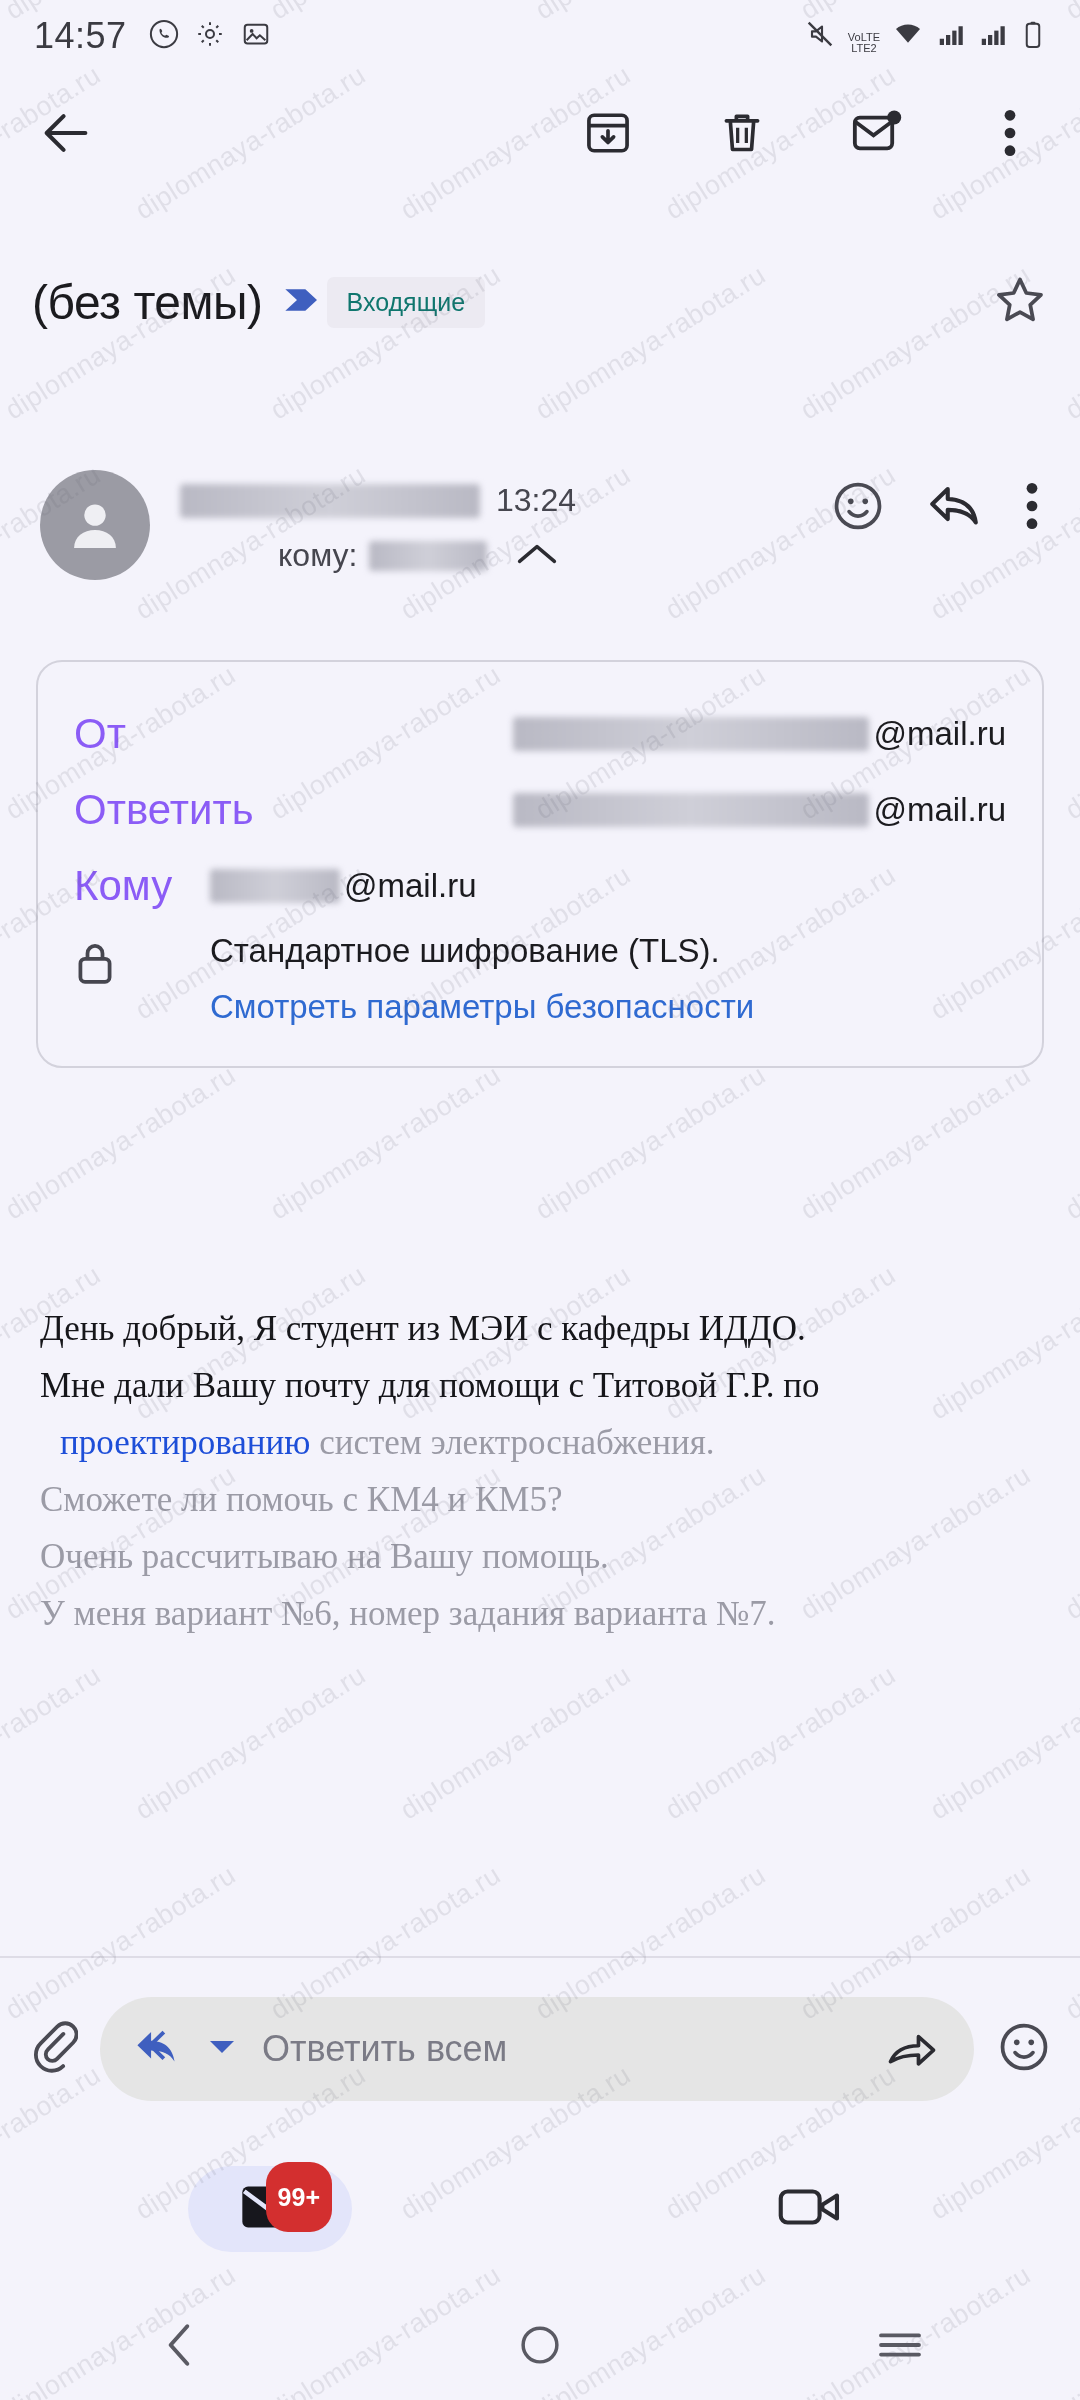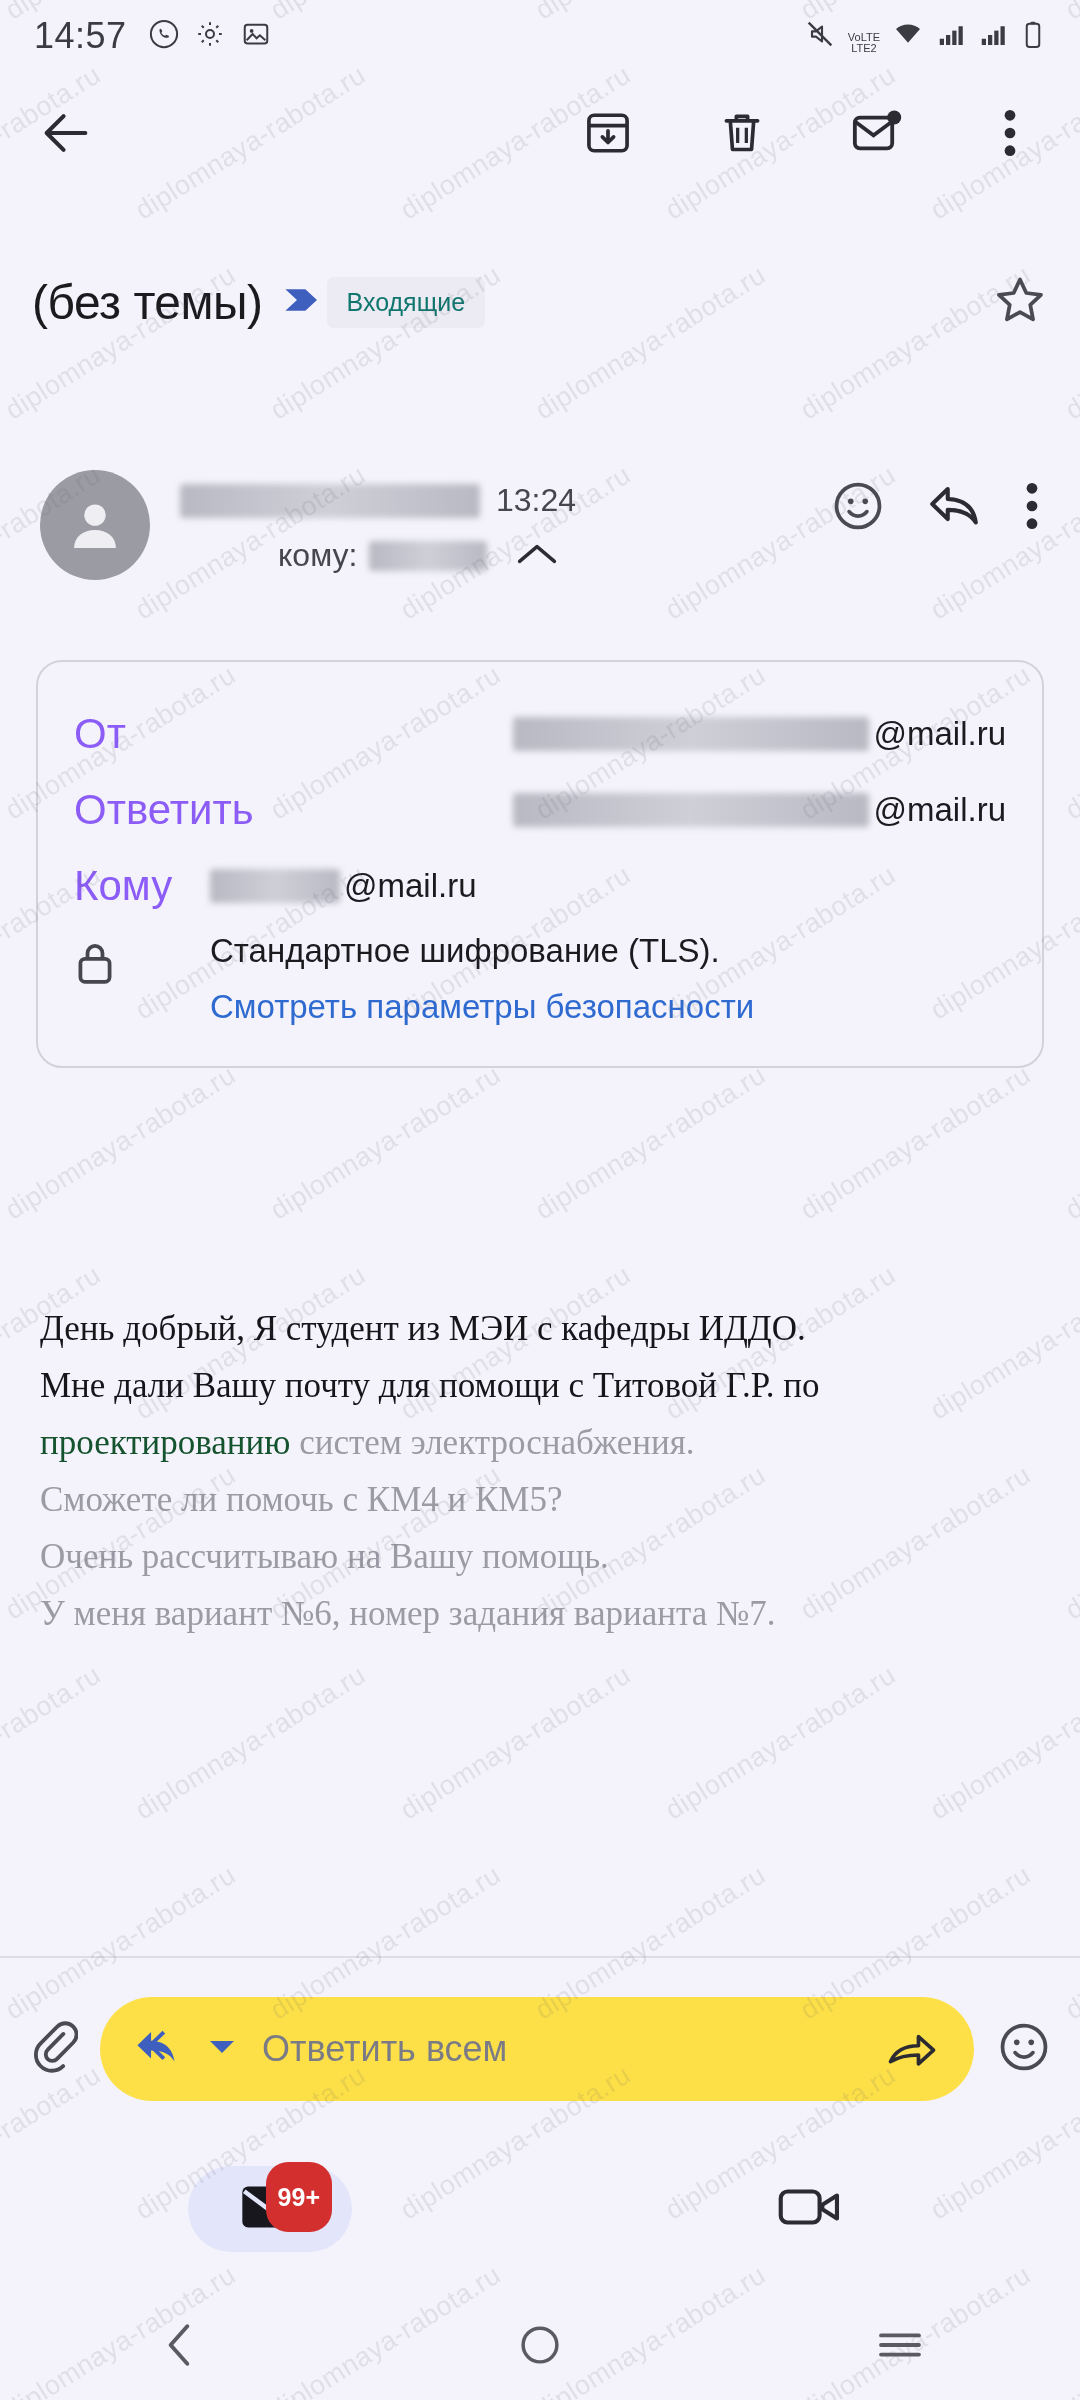--- a/index.html
+++ b/index.html
@@ -233,21 +233,21 @@
     width: 1000px;
     z-index: 10;
     font-family: "Liberation Serif", serif;
   }
   #body-text p {
     font-size: 35px;
     line-height: 57px;
     color: #16161a;
   }
   #body-text p.faded { color: #9b9ba6; }
-  #body-text p.partial .dark { color: #14532d; }
+  #body-text p.partial .dark { color: #1d4ed8; margin-left: 20px; }
   #body-text p.partial .light { color: #9b9ba6; }
 
   
   #reply-divider {
     position: absolute;
     top: 1956px; left: 0;
     width: 1080px; height: 2px;
     background: #dedce6;
     z-index: 10;
   }
@@ -257,21 +257,21 @@
     width: 1080px; height: 108px;
     display: flex;
     align-items: center;
     padding: 0 28px;
     z-index: 10;
   }
   #reply-field {
     flex: 1;
     height: 104px;
     margin: 12px 22px;
-    background: #fde047;
+    background: #e5e5e5;
     border-radius: 52px;
     display: flex;
     align-items: center;
     padding: 0 34px;
   }
   #reply-placeholder {
     font-size: 36px;
     color: #7b7b86;
     margin-left: 26px;
     flex: 1;

